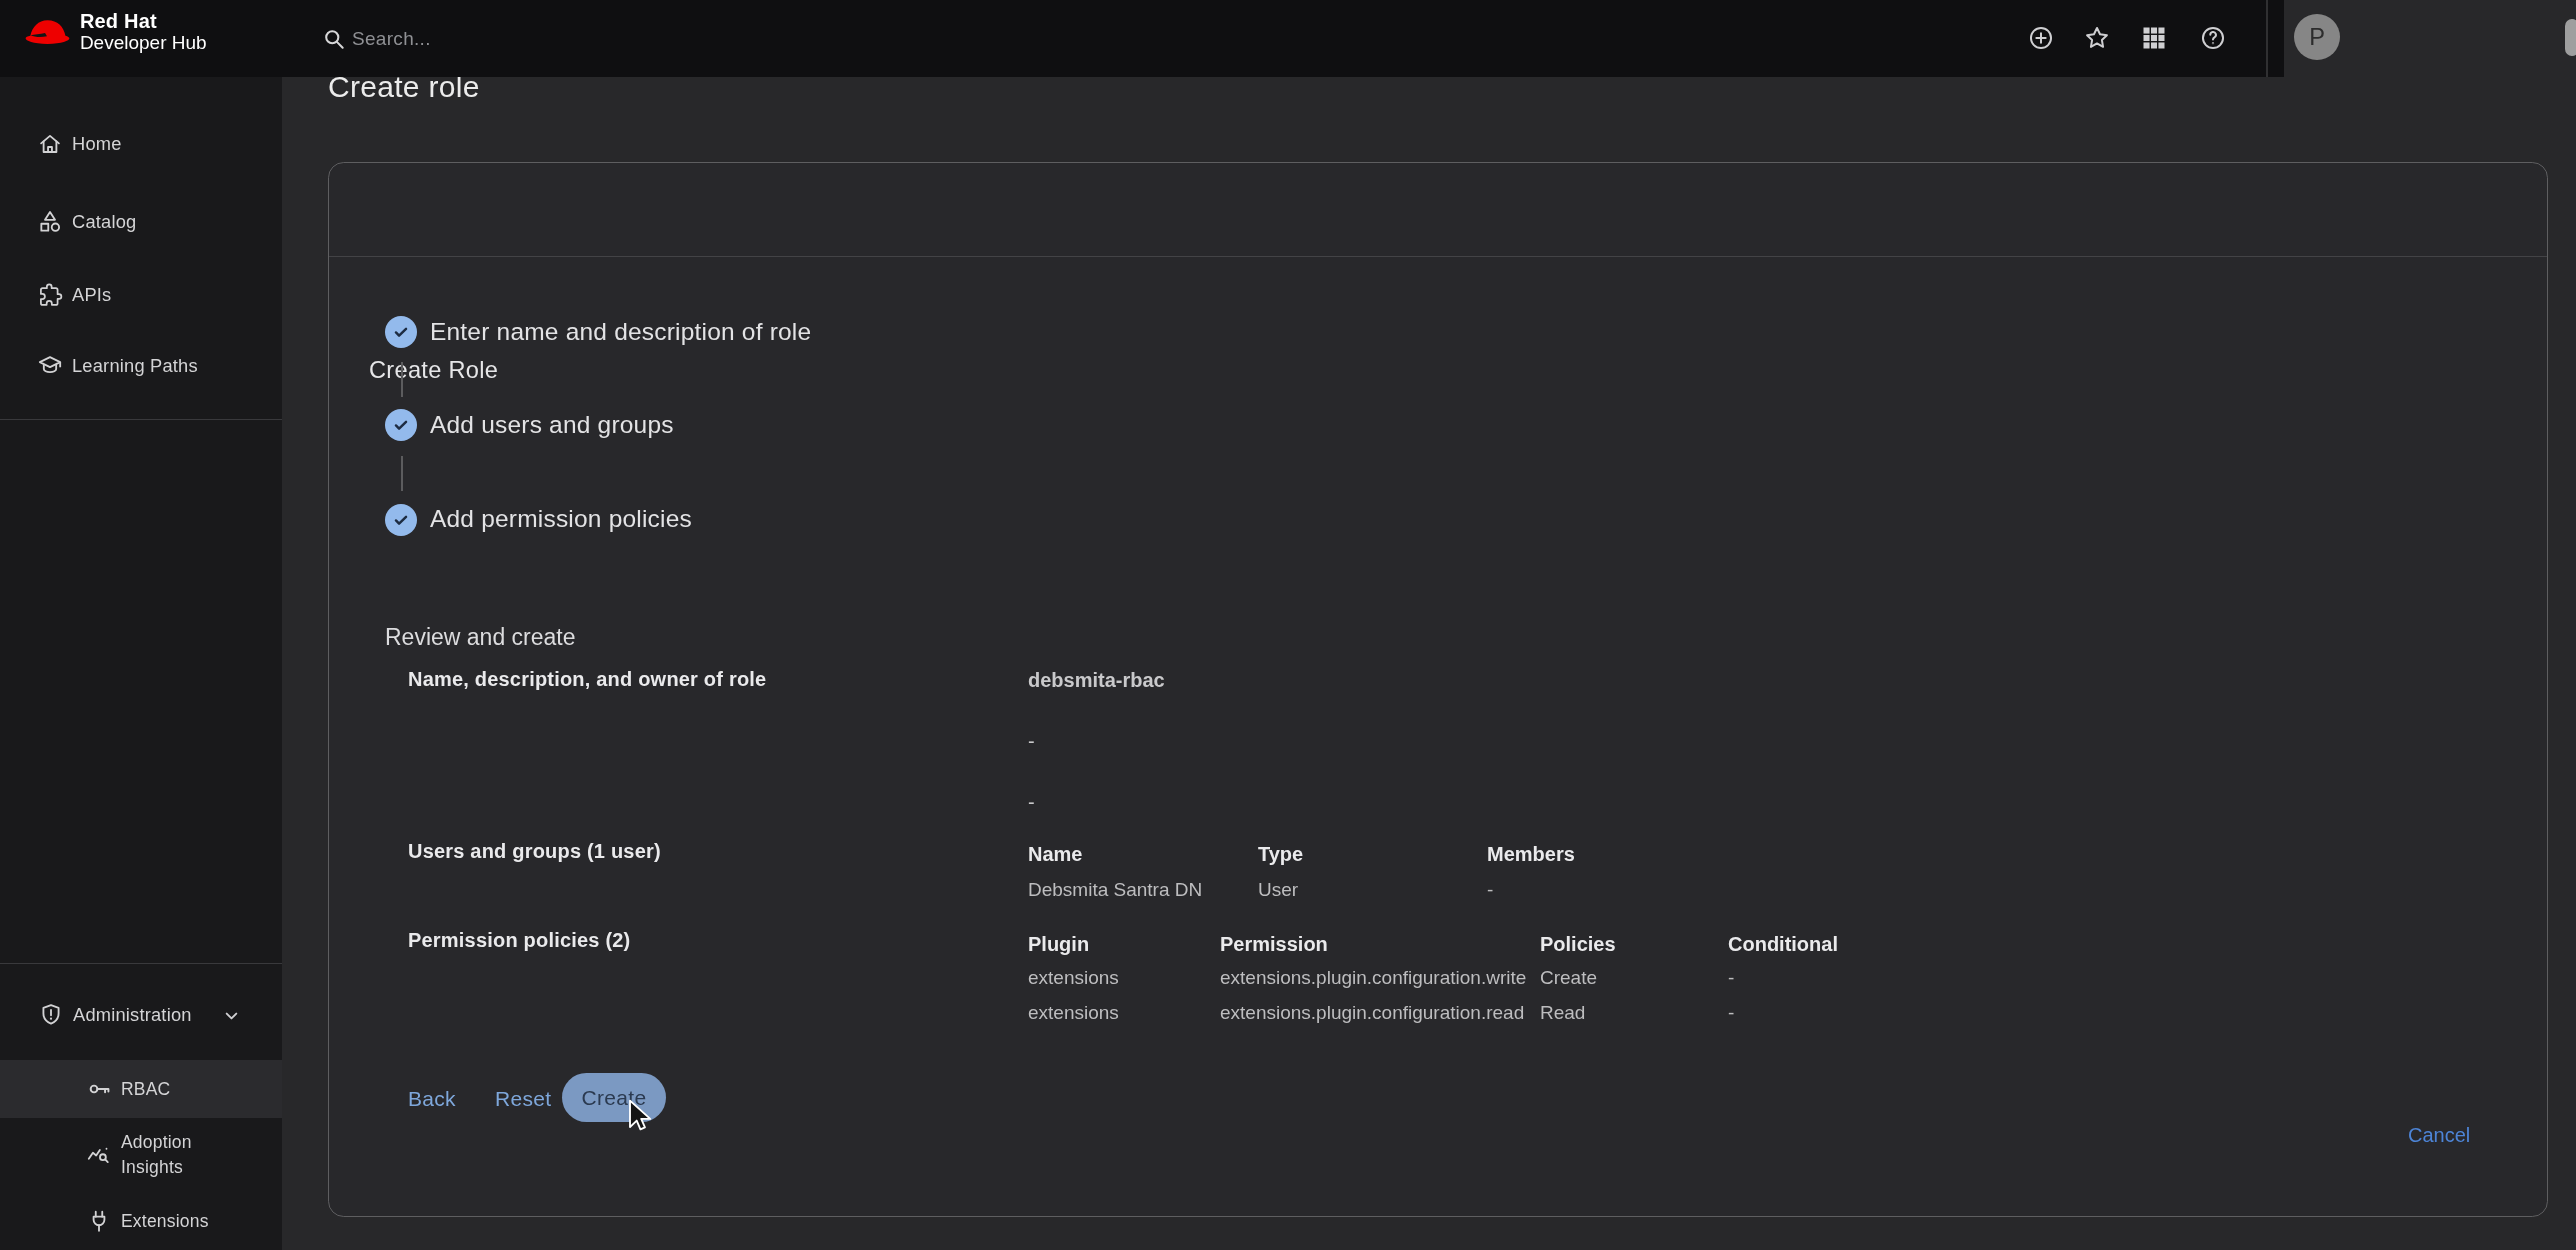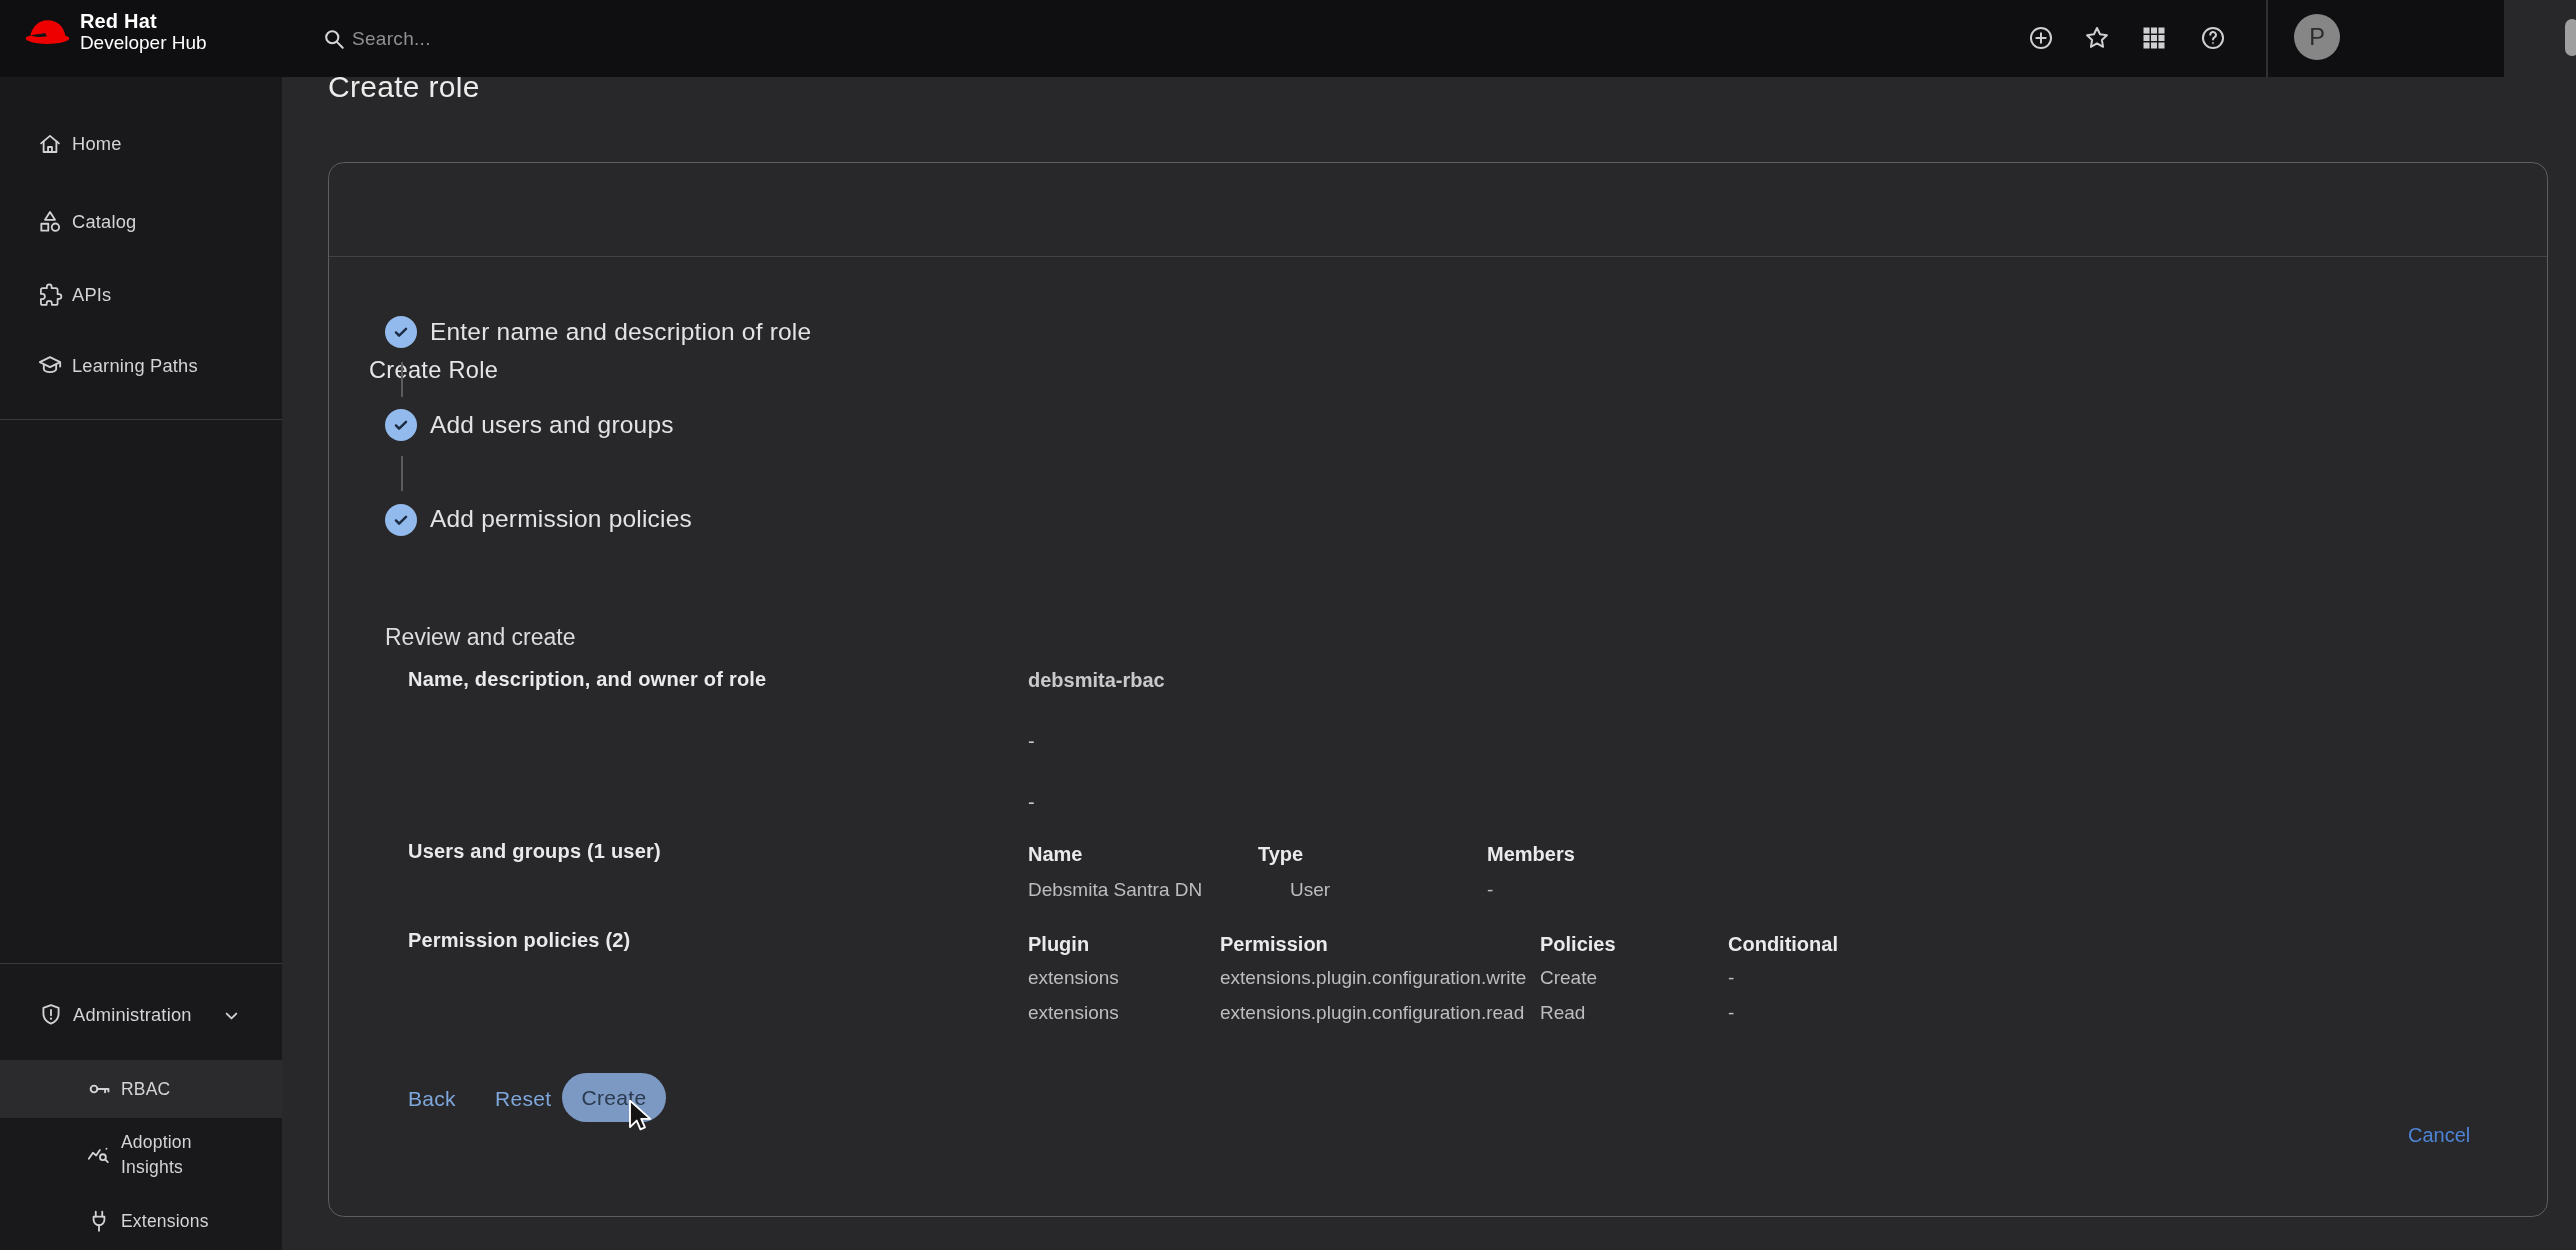--- a/index.html
+++ b/index.html
@@ -2,21 +2,21 @@
 <html style="font-size:14px"><head>
 <meta charset="utf-8">
 <style>
   * { margin:0; padding:0; box-sizing:border-box; }
   html,body { width:2576px; height:1251px; overflow:hidden; background:#28282a;
     font-family:"Liberation Sans", sans-serif; }
   .abs { position:absolute; }
   #app { position:relative; width:2576px; height:1251px; background:#28282a; }
 
   
-  #topbar { left:0; top:0; width:2504px; height:77px; background:#0f0f11; z-index:10; }
+  #topbar { left:0; top:0; width:2284px; height:77px; background:#0f0f11; z-index:10; }
   .brand { left:23px; top:11.4px; display:flex; align-items:center; gap:7.9px; }
   .brand-text { color:#ffffff; line-height:1.08; }
   .brand-l1 { font-size:20px; font-weight:bold; letter-spacing:0.2px; }
   .brand-l2 { font-size:19px; font-weight:400; }
   .search-wrap { left:321px; top:0; height:77px; display:flex; align-items:center; gap:5px; }
   .search-text { font-size:19px; color:#8f9094; letter-spacing:0.3px; }
   .tb-icon { top:23.6px; width:28px; height:28px; color:#cfcfd2; }
   .tb-divider { left:2266px; top:0; width:1.7px; height:77px; background:#303032; }
   .avatar { left:2294px; top:14px; width:46px; height:46px; border-radius:50%;
     background:#868686; display:flex; align-items:center; justify-content:center;
@@ -104,21 +104,21 @@
     <div class="lbl" style="top:505px;">Name, description, and owner of role</div>
     <div class="val" style="left:699px; top:506px;font-weight:bold;">debsmita-rbac</div>
     <div class="val" style="left:699px; top:567px;">-</div>
     <div class="val" style="left:699px; top:628px;">-</div>
 
     <div class="lbl" style="top:677px;">Users and groups (1 user)</div>
     <div class="th" style="left:699px;  top:680px;">Name</div>
     <div class="th" style="left:929px; top:680px;">Type</div>
     <div class="th" style="left:1158px; top:680px;">Members</div>
     <div class="td" style="left:699px;  top:716px;">Debsmita Santra DN</div>
-    <div class="td" style="left:929px; top:716px;margin-left:32px;">User</div>
+    <div class="td" style="left:929px; top:716px;">User</div>
     <div class="td" style="left:1158px; top:716px;">-</div>
 
     <div class="lbl" style="top:766px;">Permission policies (2)</div>
     <div class="th" style="left:699px;  top:770px;">Plugin</div>
     <div class="th" style="left:891px; top:770px;">Permission</div>
     <div class="th" style="left:1211px; top:770px;">Policies</div>
     <div class="th" style="left:1399px; top:770px;">Conditional</div>
 
     <div class="td" style="left:699px;  top:804px;">extensions</div>
     <div class="td" style="left:891px; top:804px;">extensions.plugin.configuration.write</div>

